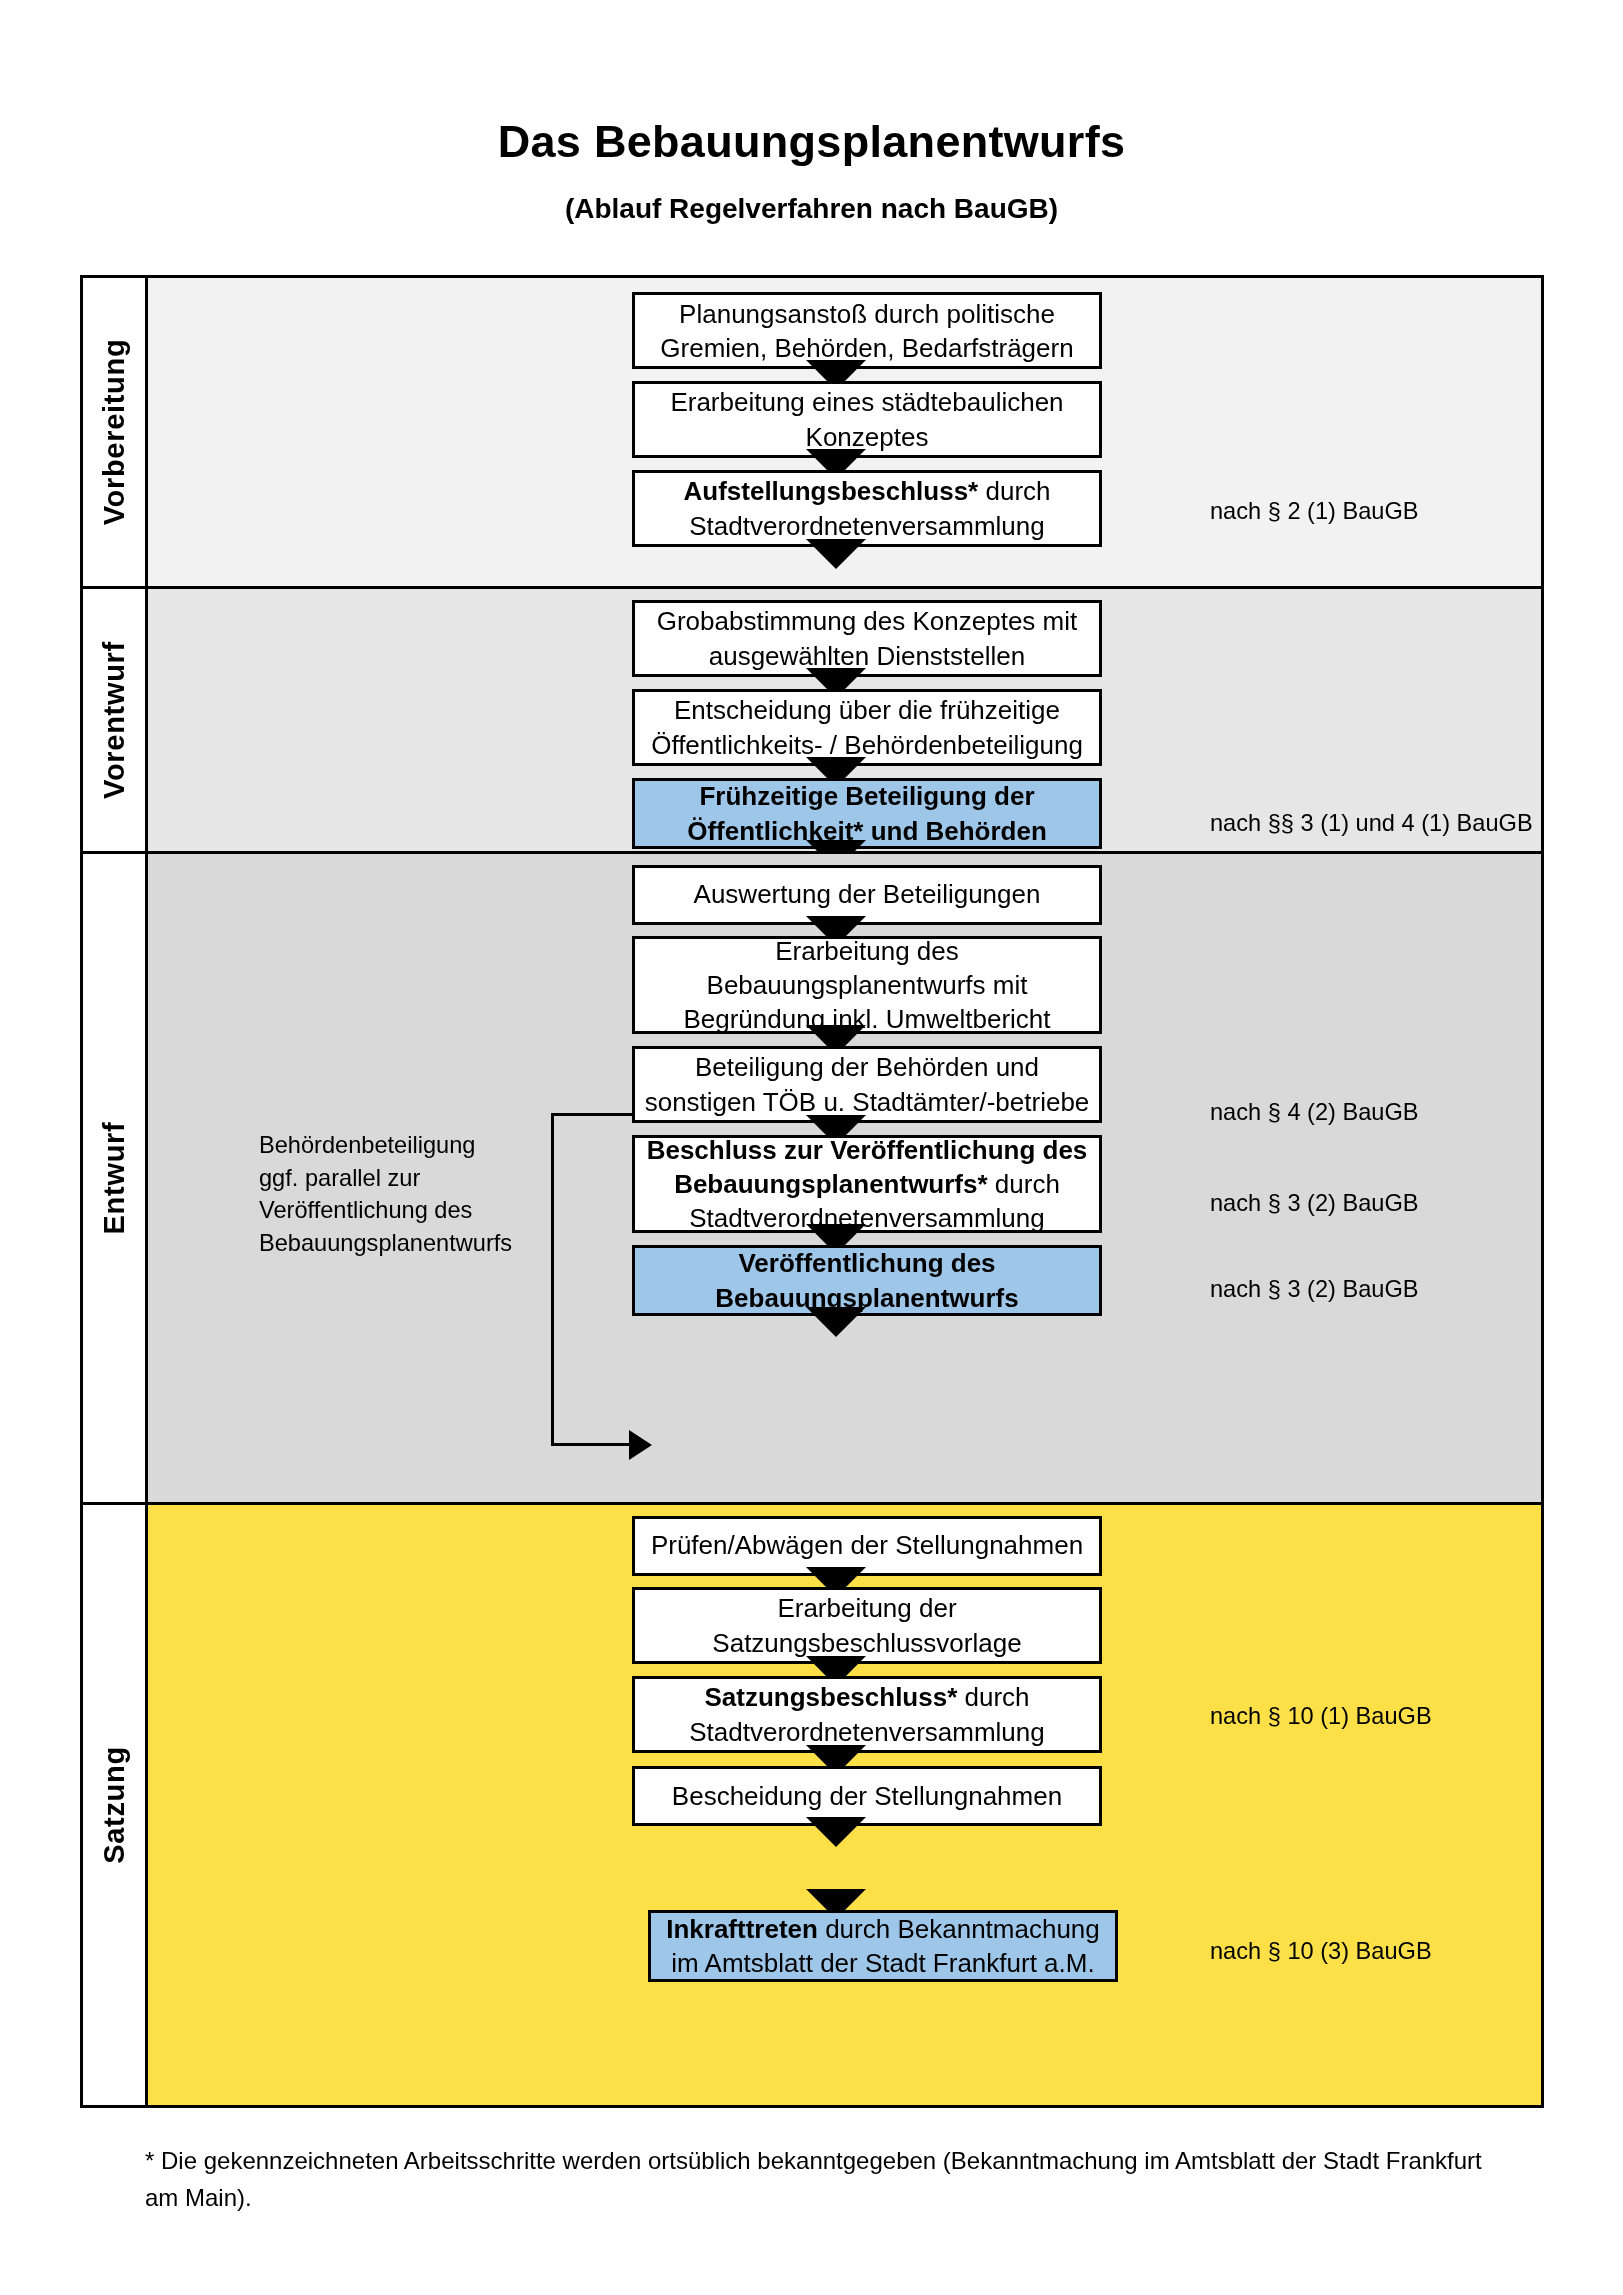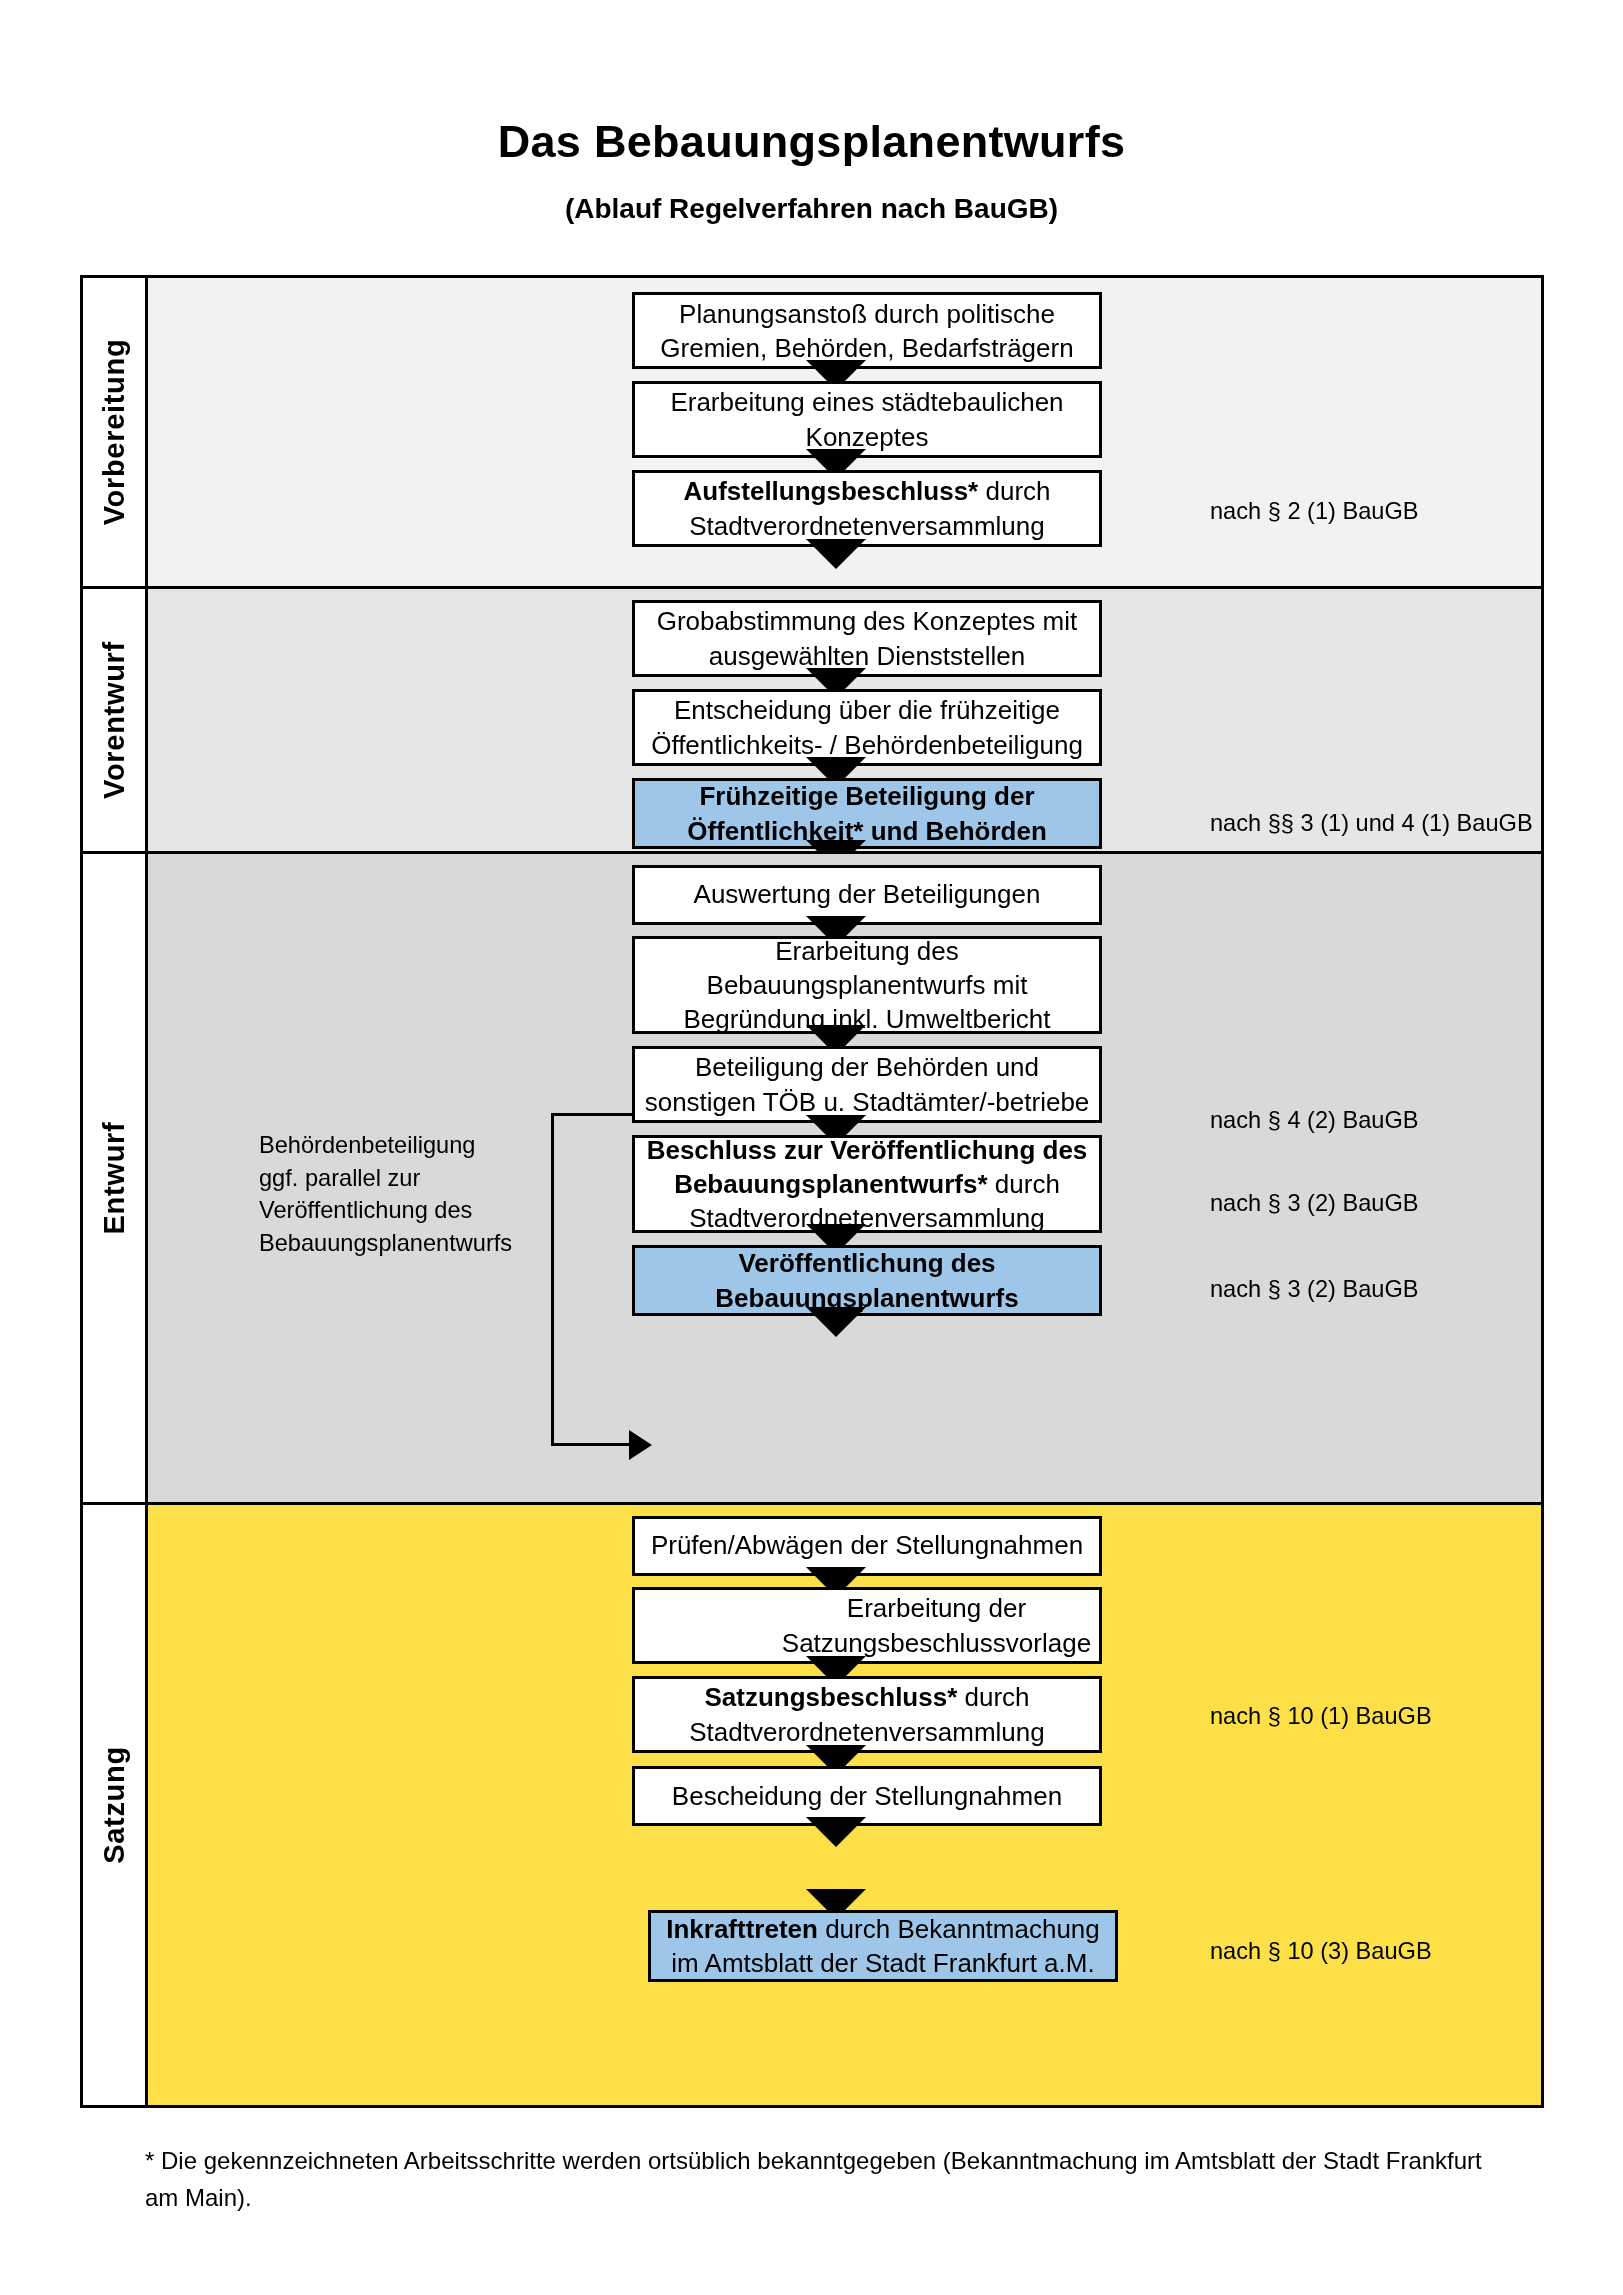--- a/index.html
+++ b/index.html
@@ -287,38 +287,38 @@
       <div class="bracket"></div>
       <div class="bracket-head"></div>
 
       <div class="sidenote" style="left:111px;top:275px;">
         <span>Behördenbeteiligung</span><br>
         <span>ggf. parallel zur</span><br>
         <span>Veröffentlichung des</span><br>
         <span>Bebauungsplanentwurfs</span>
       </div>
 
-      <div class="legal" style="top:253px;">nach § 4 (2) BauGB</div>
+      <div class="legal" style="top:245px;">nach § 4 (2) BauGB</div>
       <div class="legal" style="top:336px;">nach § 3 (2) BauGB</div>
       <div class="legal" style="top:422px;">nach § 3 (2) BauGB</div>
     </div>
   </div>
 
   <div class="phase" style="flex:1 1 auto;">
     <div class="phase-label">
       <span>Satzung</span>
     </div>
     <div class="phase-body bg-4">
 
       <div class="flowbox" style="top:10.5px;height:60px;">
         <span>Prüfen/Abwägen der Stellungnahmen</span>
       </div>
       <div class="arrow" style="top:62px;"></div>
 
-      <div class="flowbox" style="top:82px;height:77px;justify-content:flex-end;">
+      <div class="flowbox" style="top:82px;height:77px;">
         <div>
           <span>Erarbeitung der</span><br>
           <span>Satzungsbeschlussvorlage</span>
         </div>
       </div>
       <div class="arrow" style="top:151px;"></div>
 
       <div class="flowbox" style="top:171px;height:77px;">
         <div>
           <b>Satzungsbeschluss*</b><span> durch</span><br>

